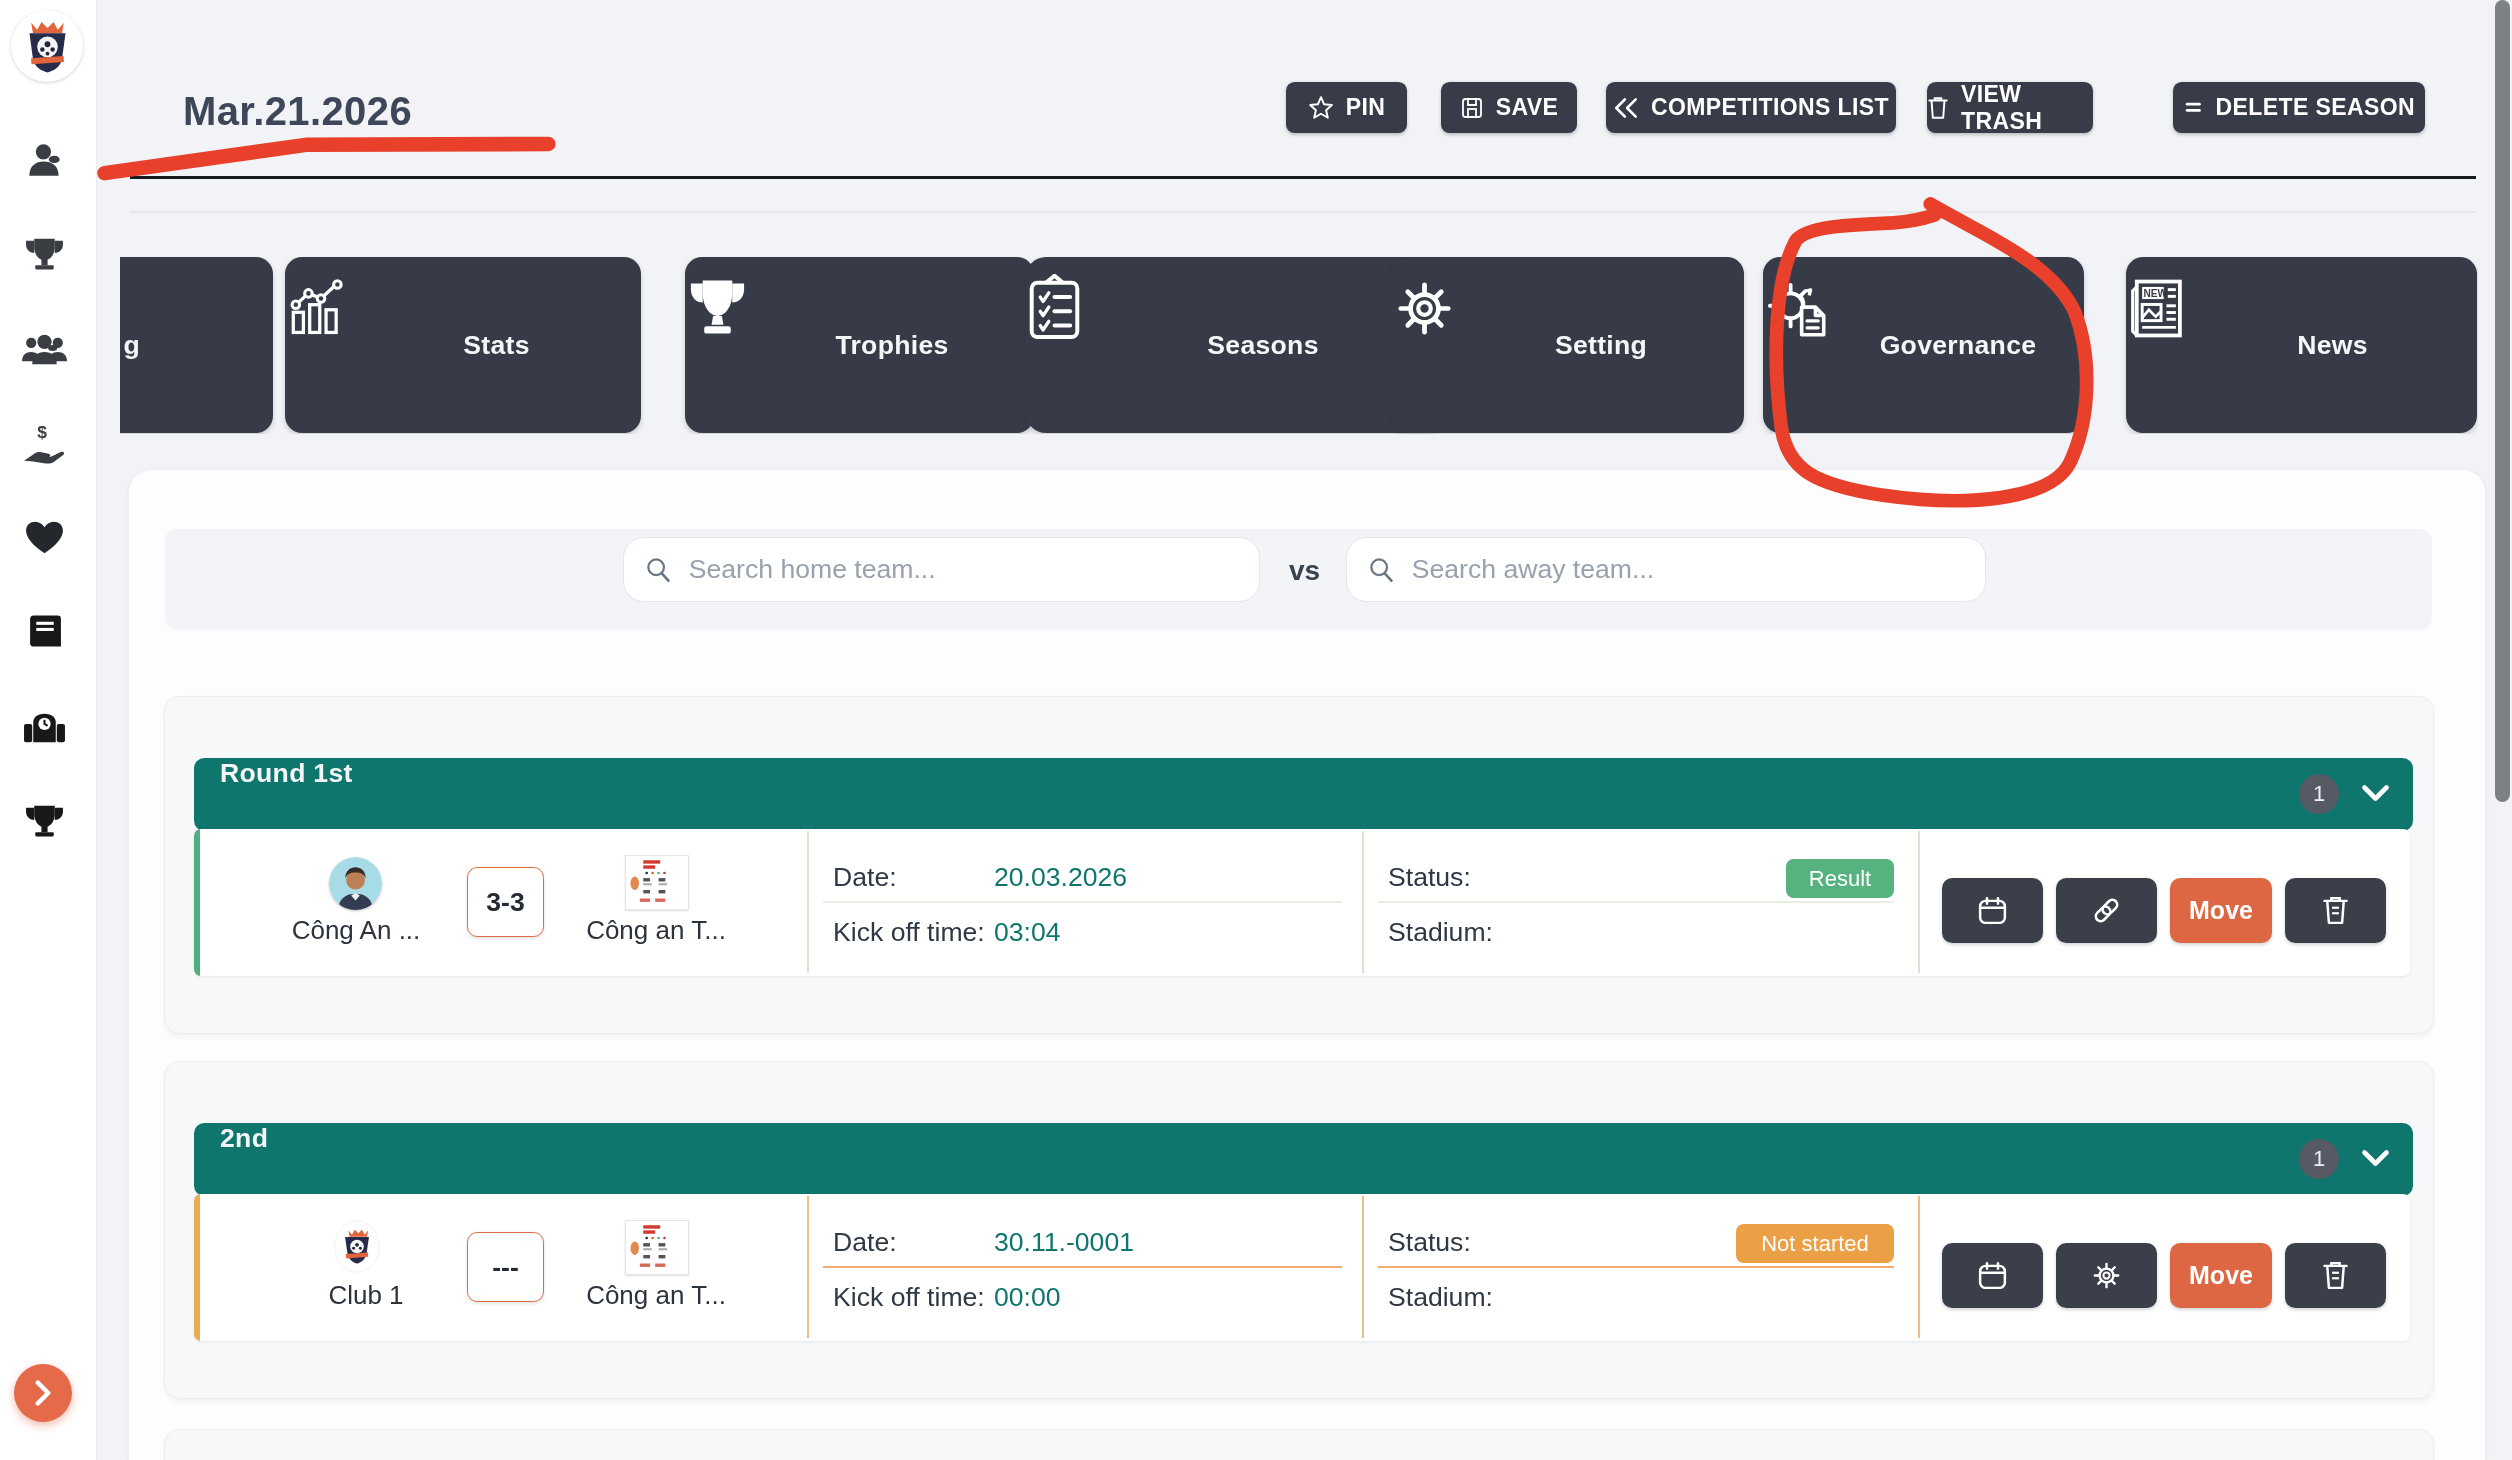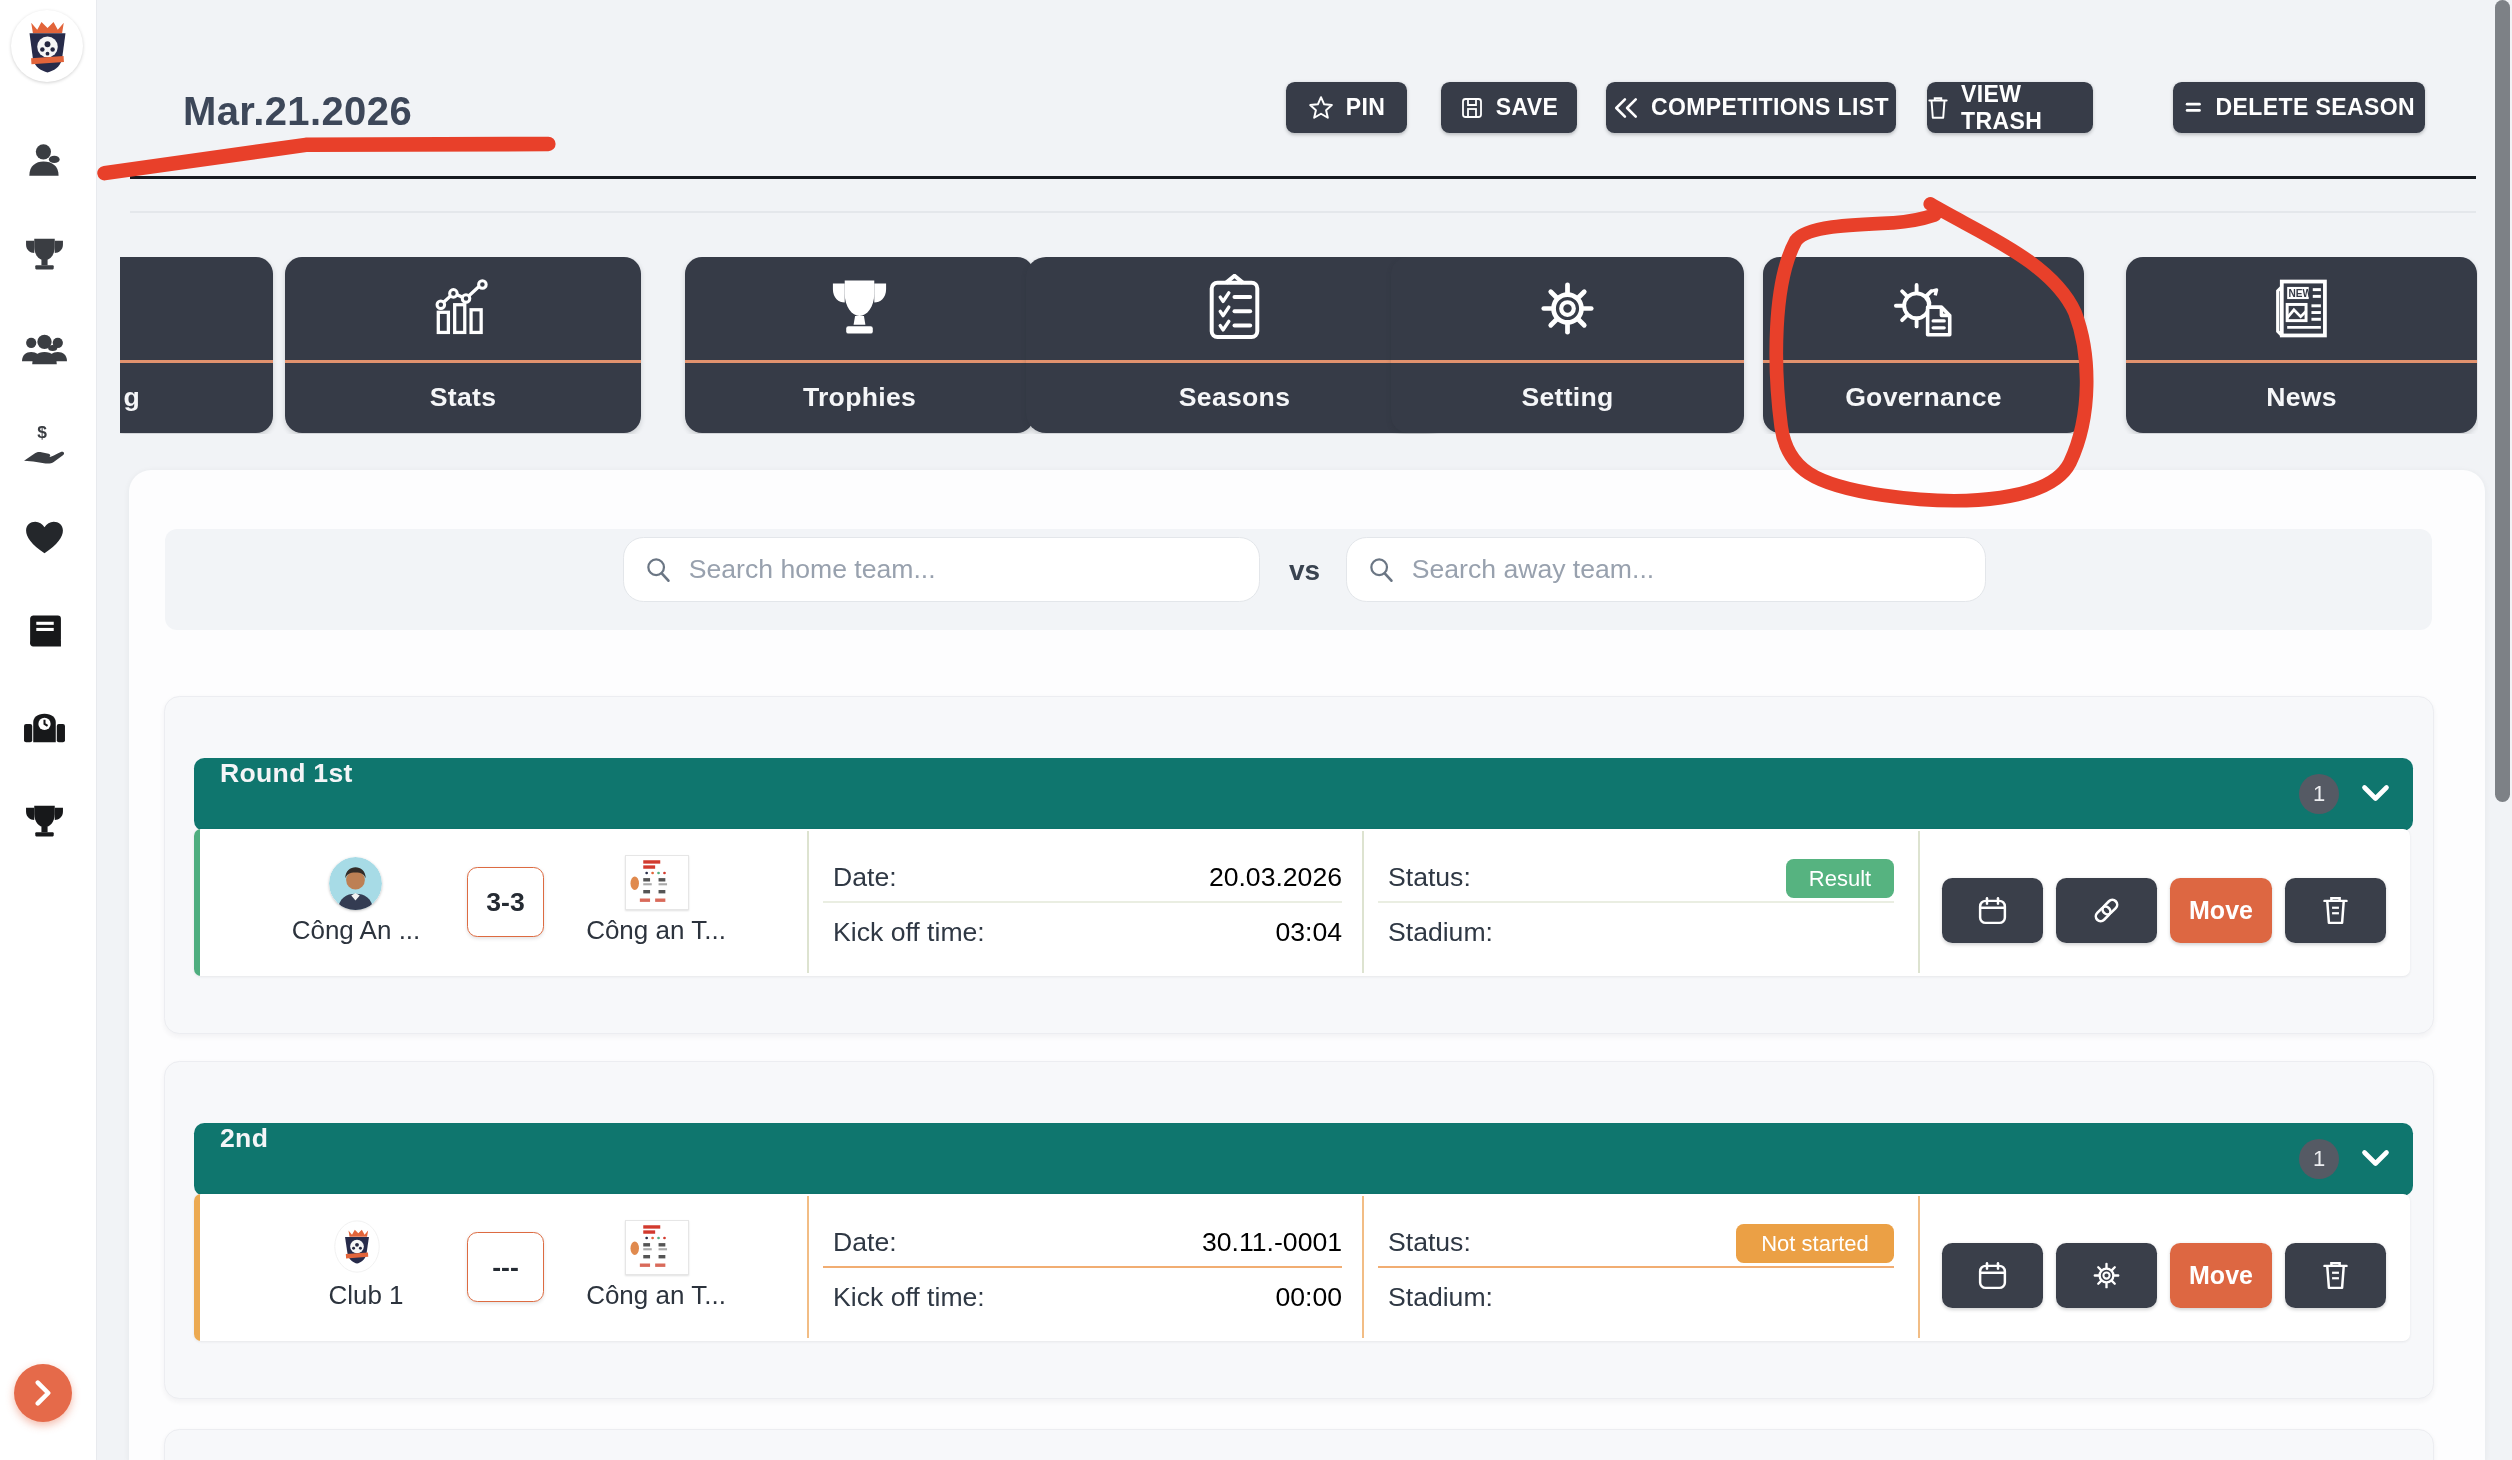--- a/index.html
+++ b/index.html
@@ -15,21 +15,21 @@
 
   
   .page-title{left:183px;top:89px;font-size:40px;font-weight:bold;color:#3d4759;letter-spacing:0.4px;}
   .hline-dark{left:130px;top:176px;width:2346px;height:2.6px;background:#161a20;}
   .hline-faint{left:130px;top:211px;width:2346px;height:1.7px;background:#e4e7eb;}
   .hbtn{top:82px;height:51px;background:#373c48;border-radius:8.6px;display:flex;align-items:center;justify-content:center;gap:12px;color:#fff;font-weight:bold;font-size:23px;letter-spacing:0.4px;box-shadow:0 1.7px 3.4px rgba(30,34,40,.25);cursor:pointer;}
   .hbtn svg{flex:0 0 auto;}
 
   
   #tabstrip{left:120px;top:257px;width:2358px;height:177px;overflow:hidden;}
-  .tabcard{top:0;height:176px;background:#363b47;border-radius:17px;display:flex;flex-direction:column;box-shadow:0 2.6px 5.1px rgba(40,44,52,.18);cursor:pointer;}
+  .tabcard{top:0;height:176px;background:#363b47;border-radius:17px;display:flex;box-shadow:0 2.6px 5.1px rgba(40,44,52,.18);cursor:pointer;}
   .tabcard.clipped{border-radius:0 17px 17px 0;}
   .tab-icon{height:103px;display:flex;align-items:center;justify-content:center;}
   .tab-div{height:2.6px;background:#e2926e;}
   .tab-label{flex:1;display:flex;align-items:center;justify-content:center;color:#f5f6f8;font-size:26.6px;font-weight:600;letter-spacing:0.3px;}
   .tab-label.partial{justify-content:flex-start;padding-left:3.4px;}
 
   
   #container{left:129px;top:470px;width:2356px;height:991px;background:#fdfdfe;border-radius:22px 22px 0 0;box-shadow:0 1.7px 6.9px rgba(40,44,52,.06);}
   #searchstrip{left:165px;top:529px;width:2267px;height:101px;background:#f2f4f7;border-radius:12px;}
   .search-box{top:537px;height:65px;background:#fff;border:0.9px solid #e3e6ea;border-radius:20.6px;display:flex;align-items:center;padding:0 17px 0 20.6px;box-sizing:border-box;gap:15.4px;}
@@ -43,21 +43,21 @@
   .round-hdr{left:194px;width:2219px;height:73px;background:#0f766e;border-radius:10.3px;display:flex;align-items:flex-start;cursor:pointer;margin-top:27px;}
   .round-title{padding-left:26px;color:#f4f5f7;font-size:26.6px;font-weight:600;letter-spacing:0.3px;}
   .round-badge{position:absolute;right:74px;top:16.3px;width:40px;height:40px;border-radius:50%;background:#555a64;color:#eceef1;font-size:22px;display:flex;align-items:center;justify-content:center;}
   .round-chev{position:absolute;right:20.6px;top:22px;}
   .match-row{left:194px;width:2216px;height:147px;background:#ffffff;border-radius:6.9px;overflow:hidden;box-shadow:0 0.9px 2.6px rgba(40,44,52,.08);}
   .accent{left:0;top:0;width:6px;height:147px;}
   .vdiv{width:1.7px;top:2.6px;height:142px;}
   .team-name{width:206px;text-align:center;font-size:26px;color:#2c333d;white-space:nowrap;overflow:hidden;}
   .score-box{width:77px;height:70px;background:#fff;border:1.7px solid #dd6b41;border-radius:10.3px;display:flex;align-items:center;justify-content:center;font-size:26.6px;font-weight:bold;color:#252b33;box-shadow:0 1.7px 3.4px rgba(40,44,52,.12);box-sizing:border-box;}
   .f-label{font-size:26.6px;color:#2f3844;}
-  .f-value{width:348px;text-align:right;font-size:26.6px;color:#000000;}
+  .f-value{width:348px;text-align:left;font-size:26.6px;color:#0f766e;}
   .status-badge{height:39px;border-radius:7.7px;display:flex;align-items:center;justify-content:center;color:#fff;font-size:22px;padding:0 19px;box-sizing:border-box;}
   .act-btn{top:0;width:101px;height:65px;background:#3a3f4a;border-radius:10.3px;display:flex;align-items:center;justify-content:center;cursor:pointer;box-shadow:0 1.7px 3.4px rgba(40,44,52,.2);}
   .act-btn.move{background:#dd6742;color:#fff;font-size:25px;font-weight:600;}
 
   
   .avatar-wrap{width:53px;height:53px;border-radius:50%;overflow:hidden;box-shadow:0 0.9px 2.6px rgba(0,0,0,.25);}
   .logo-wrap{width:72px;height:72px;border-radius:50%;background:#fff;box-shadow:0 0.9px 3.4px rgba(0,0,0,.18);display:flex;align-items:center;justify-content:center;}
   .thumb{width:62px;height:53px;background:#fff;border:0.9px solid #e6e6e6;box-shadow:0 0.9px 1.7px rgba(0,0,0,.12);}
 
   #scroll-thumb{left:2495px;top:0;width:15.4px;height:802px;background:#7d8186;border-radius:7.7px;}

